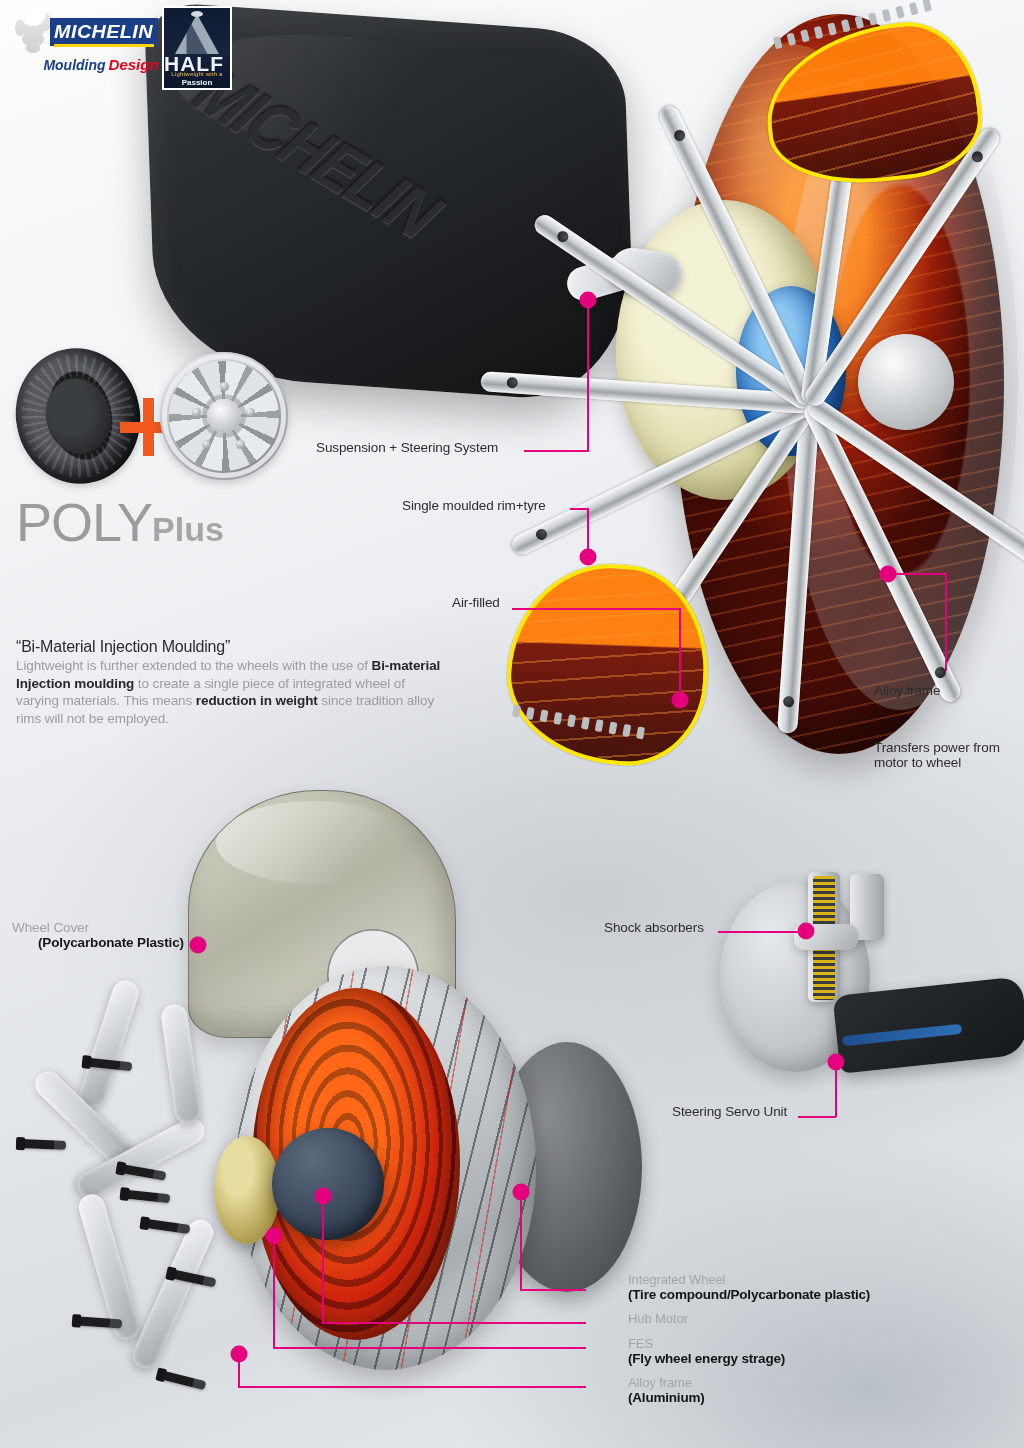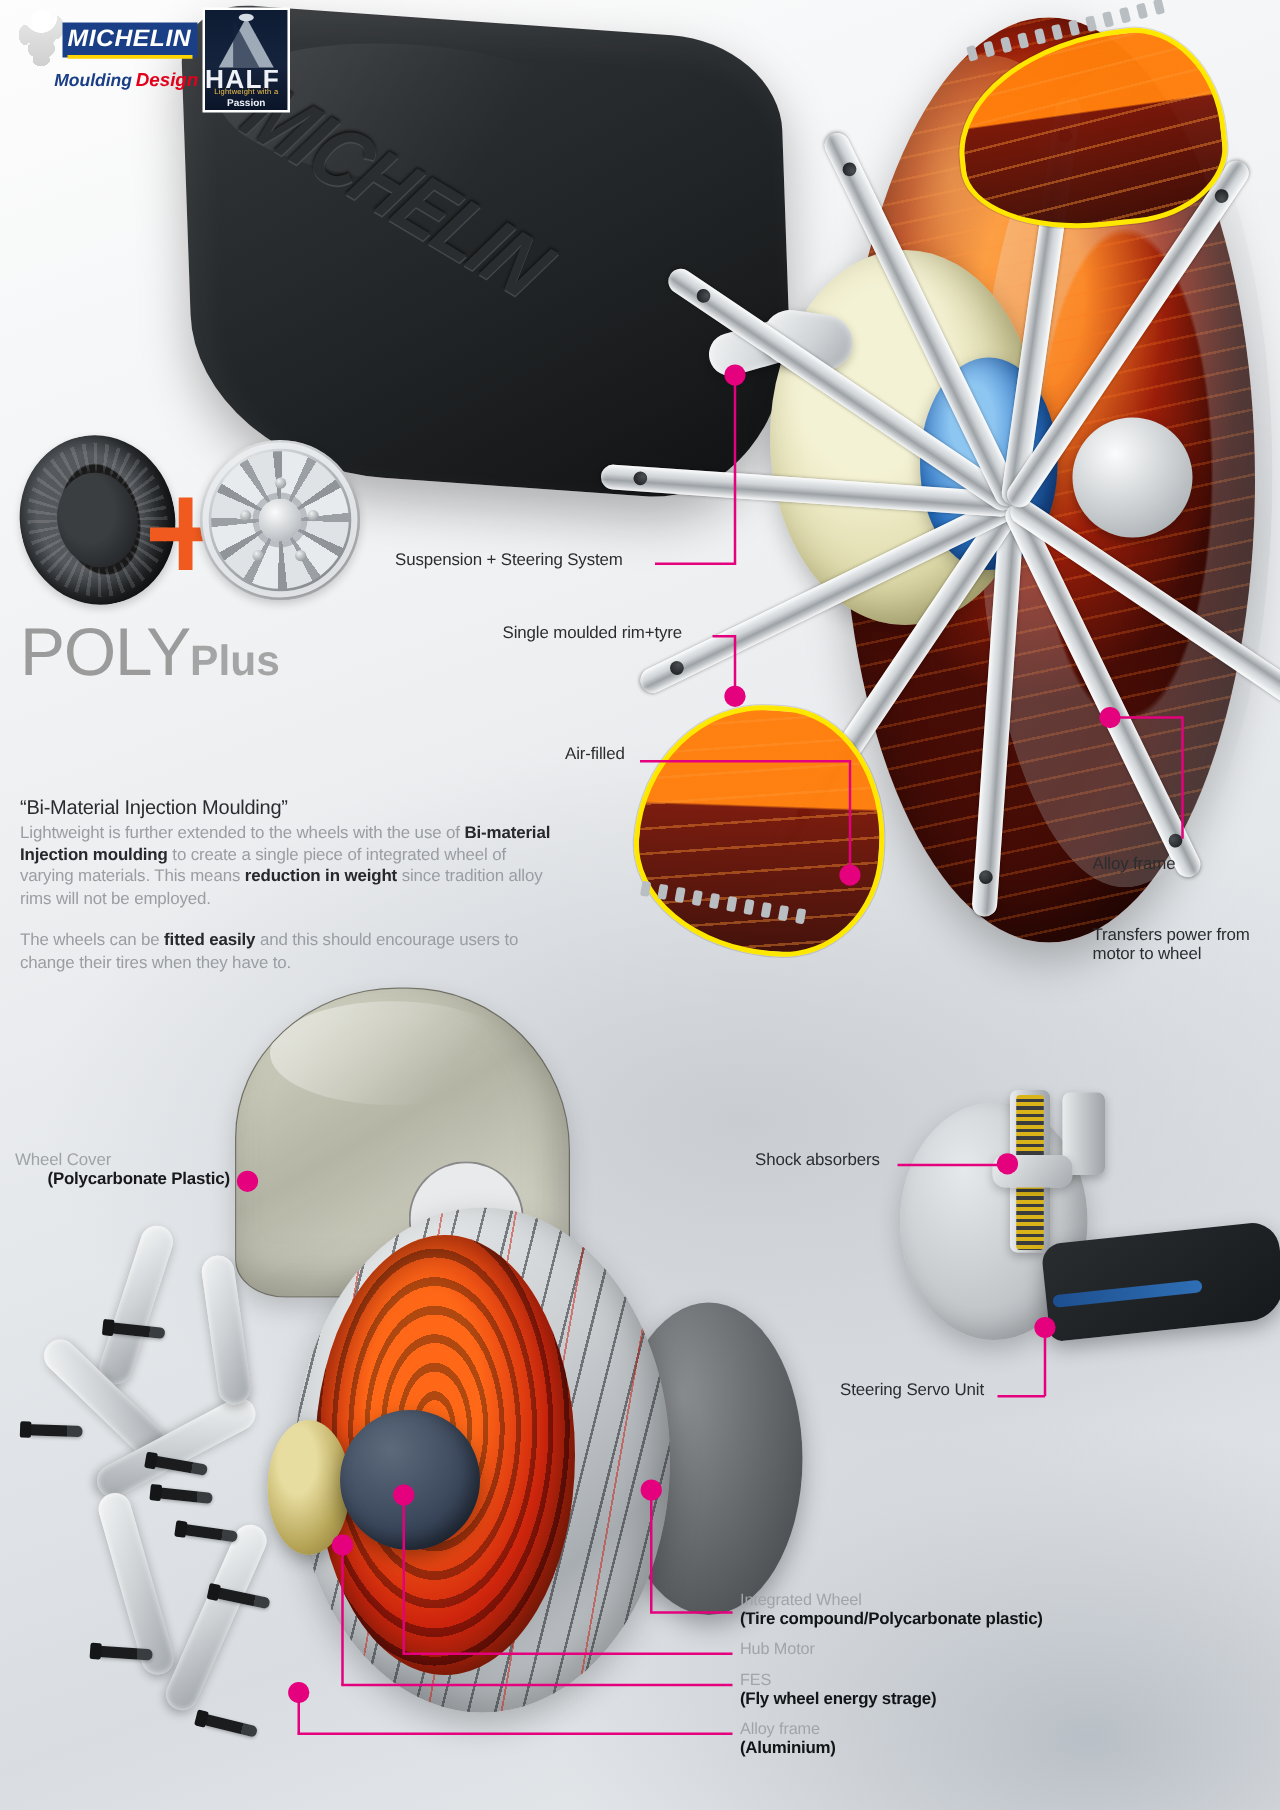--- a/index.html
+++ b/index.html
@@ -361,21 +361,21 @@
     background:#e5007e; transform:translate(-50%,-50%);
   }
   .lead { position:absolute; background:#e5007e; }
   .lead.h { height:1.6px; }
   .lead.v { width:1.6px; }
   .callout { position:absolute; white-space:nowrap; }
   .callout .line1 { font-size:13.5px; color:#2b2d2f; letter-spacing:-.1px; }
   .callout .line1.gray { color:#a0a3a6; }
   .callout .line2 { font-size:13.5px; color:#16181a; font-weight:bold; letter-spacing:-.15px;margin-left:26px; }
 
-  .legend-row { position:absolute; white-space:nowrap; }
+  .legend-row { position:absolute; white-space:nowrap;margin-left:36px; }
   .legend-row .t { font-size:13px; color:#a2a5a8; letter-spacing:-.1px; }
   .legend-row .b { font-size:13.5px; color:#121416; font-weight:bold; letter-spacing:-.2px; }
 </style>
 </head>
 <body>
 
 <div class="abs" id="hero-body"></div>
 <div class="abs" id="hero-emboss">MICHELIN</div>
 
 <div class="abs" id="hero-wheel">
@@ -481,21 +481,20 @@
 
 <div class="abs" id="title-block">
   <div class="t-poly">
     <span>POLY</span><span class="plus">Plus</span>
   </div>
 </div>
 
 <div class="abs" id="desc-block">
   <div class="d-quote">“Bi-Material Injection Moulding”</div>
   <div class="d-para"><span>Lightweight is further extended to the wheels with the use of </span><b>Bi-material Injection moulding</b><span> to create a single piece of integrated wheel of varying materials. This means </span><b>reduction in weight</b><span> since tradition alloy rims will not be employed.</span></div>
-  <div class="d-para second"><span>The wheels can be </span><b>fitted easily</b><span> and this should encourage users to change their tires when they have to.</span></div>
 </div>
 
 <div class="callout" style="left:316px; top:440px;">
   <div class="line1">Suspension + Steering System</div>
 </div>
 <div class="lead h" style="left:524px; top:450px; width:64px;"></div>
 <div class="lead v" style="left:587px; top:300px; height:152px;"></div>
 <div class="dot" style="left:588px; top:300px;"></div>
 
 <div class="callout" style="left:402px; top:498px;">

